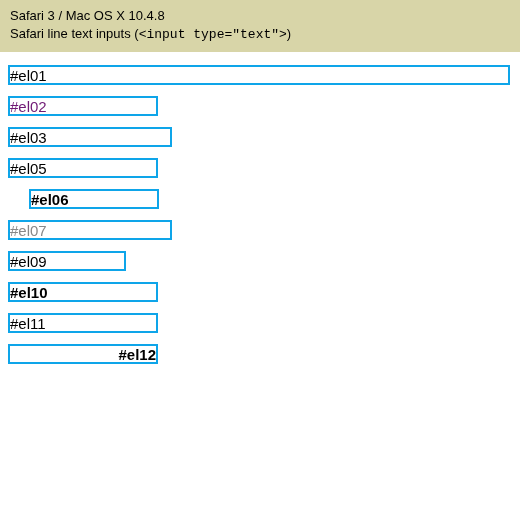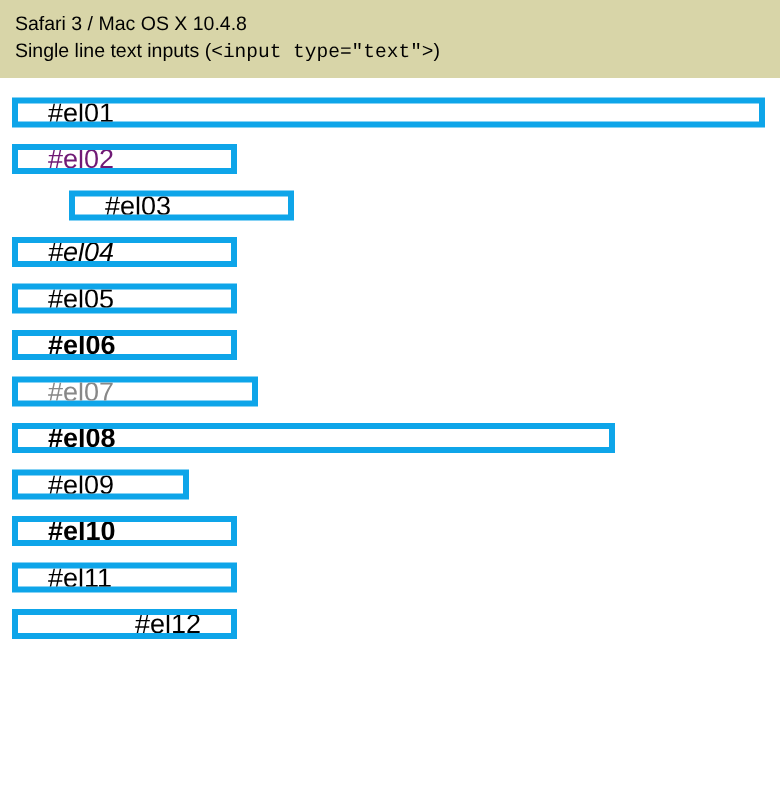--- a/index.html
+++ b/index.html
@@ -23,42 +23,42 @@
     font-size: 13px;
   }
   .stage {
     padding: 6px 8px 10px 8px;
   }
   .row { margin-top: 11px; }
   .row:first-child { margin-top: 7px; }
 
   input[type="text"].txt {
     font-family: inherit;
-    font-size: 18px;
+    font-size: 15px;
     height: 20px;
-    padding: 0 20px;
-    border: 4px solid #0ea5e9;
+    padding: 0 0;
+    border: 2px solid #0ea5e9;
     background: #fff;
     outline: none;
     display: block;
   }
 
   
   .el01 { width: 502px; }
 
   .el02 {
     width: 150px;
     color: #701a75;
     background: #e8e8e8;
     border-color: #aaa;
   }
-  .el03 { width: 150px; margin-left: 38px; }
+  .el03 { width: 164px; }
   .el04 { width: 150px; font-style: italic; }
   .el05 { width: 150px; }
-  .el06 { width: 150px; font-weight: 700; }
+  .el06 { width: 130px; font-weight: 700; margin-left: 21px; }
 
   .el07 {
     width: 164px;
     color: #888;
     border-color: #bbb;
     font-family: "Courier New", Courier, monospace;
     font-size: 11px;
     height: 17px;
   }
 
@@ -66,56 +66,50 @@
     width: 402px;
     height: 38px;
     font-size: 26px;
     font-weight: 700;
     border-width: 1px;
   }
 
   .el09 { width: 118px; }
   .el10 { width: 150px; font-weight: 700; }
   .el11 { width: 150px; }
-  .el12 { width: 150px; text-align: right; font-weight: 400; }
+  .el12 { width: 150px; text-align: right; font-weight: 700; }
 </style>
 </head>
 <body>
 
 <div class="header">
   <div class="h1">Safari 3 / Mac OS X 10.4.8</div>
   <div class="h2">
-    <span>Single line text inputs (</span><code>&lt;input type="text"&gt;</code><span>)</span>
+    <span>Safari line text inputs (</span><code>&lt;input type="text"&gt;</code><span>)</span>
   </div>
 </div>
 
 <div class="stage">
   <div class="row">
       <input class="txt el01" type="text" value="#el01" style="">
     </div>
   <div class="row">
       <input class="txt el02" type="text" value="#el02" style="">
     </div>
   <div class="row">
       <input class="txt el03" type="text" value="#el03" style="">
     </div>
   <div class="row">
-      <input class="txt el04" type="text" value="#el04" style="">
-    </div>
-  <div class="row">
       <input class="txt el05" type="text" value="#el05" style="">
     </div>
   <div class="row">
       <input class="txt el06" type="text" value="#el06" style="">
     </div>
   <div class="row">
       <input class="txt el07" type="text" value="#el07" style="">
-    </div>
-  <div class="row">
-      <input class="txt el08" type="text" value="#el08" style="">
     </div>
   <div class="row">
       <input class="txt el09" type="text" value="#el09" style="">
     </div>
   <div class="row">
       <input class="txt el10" type="text" value="#el10" style="">
     </div>
   <div class="row">
       <input class="txt el11" type="text" value="#el11" style="">
     </div>

